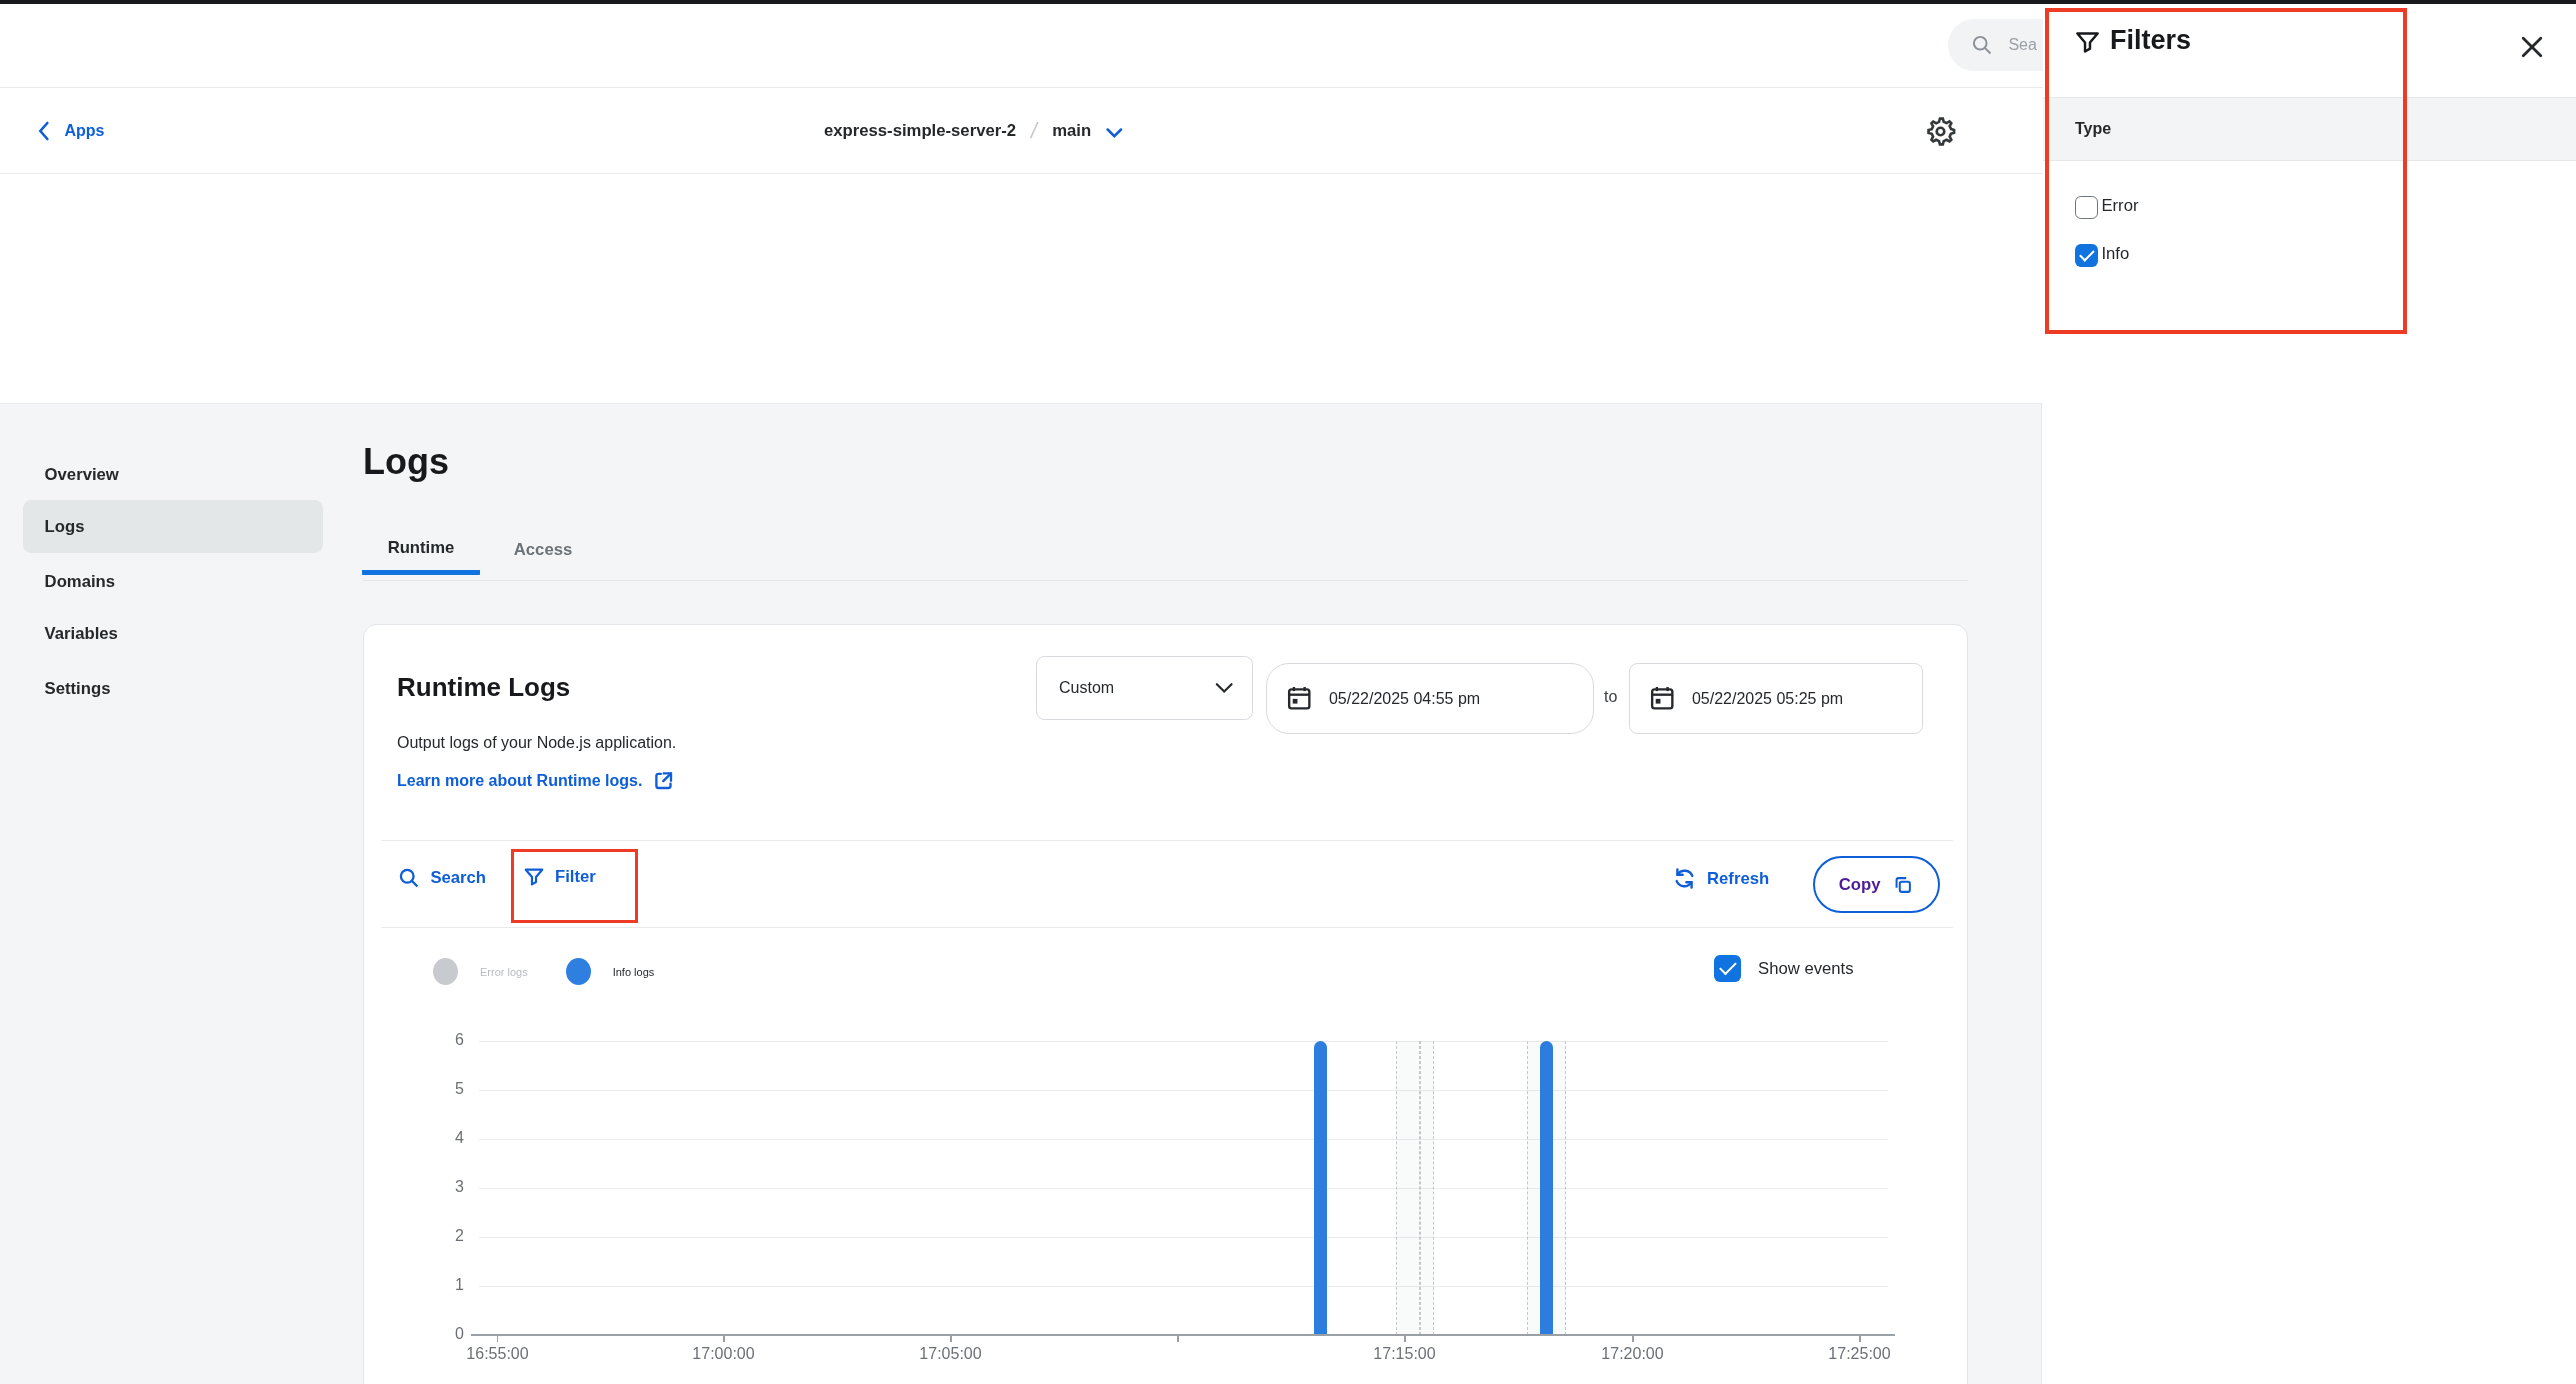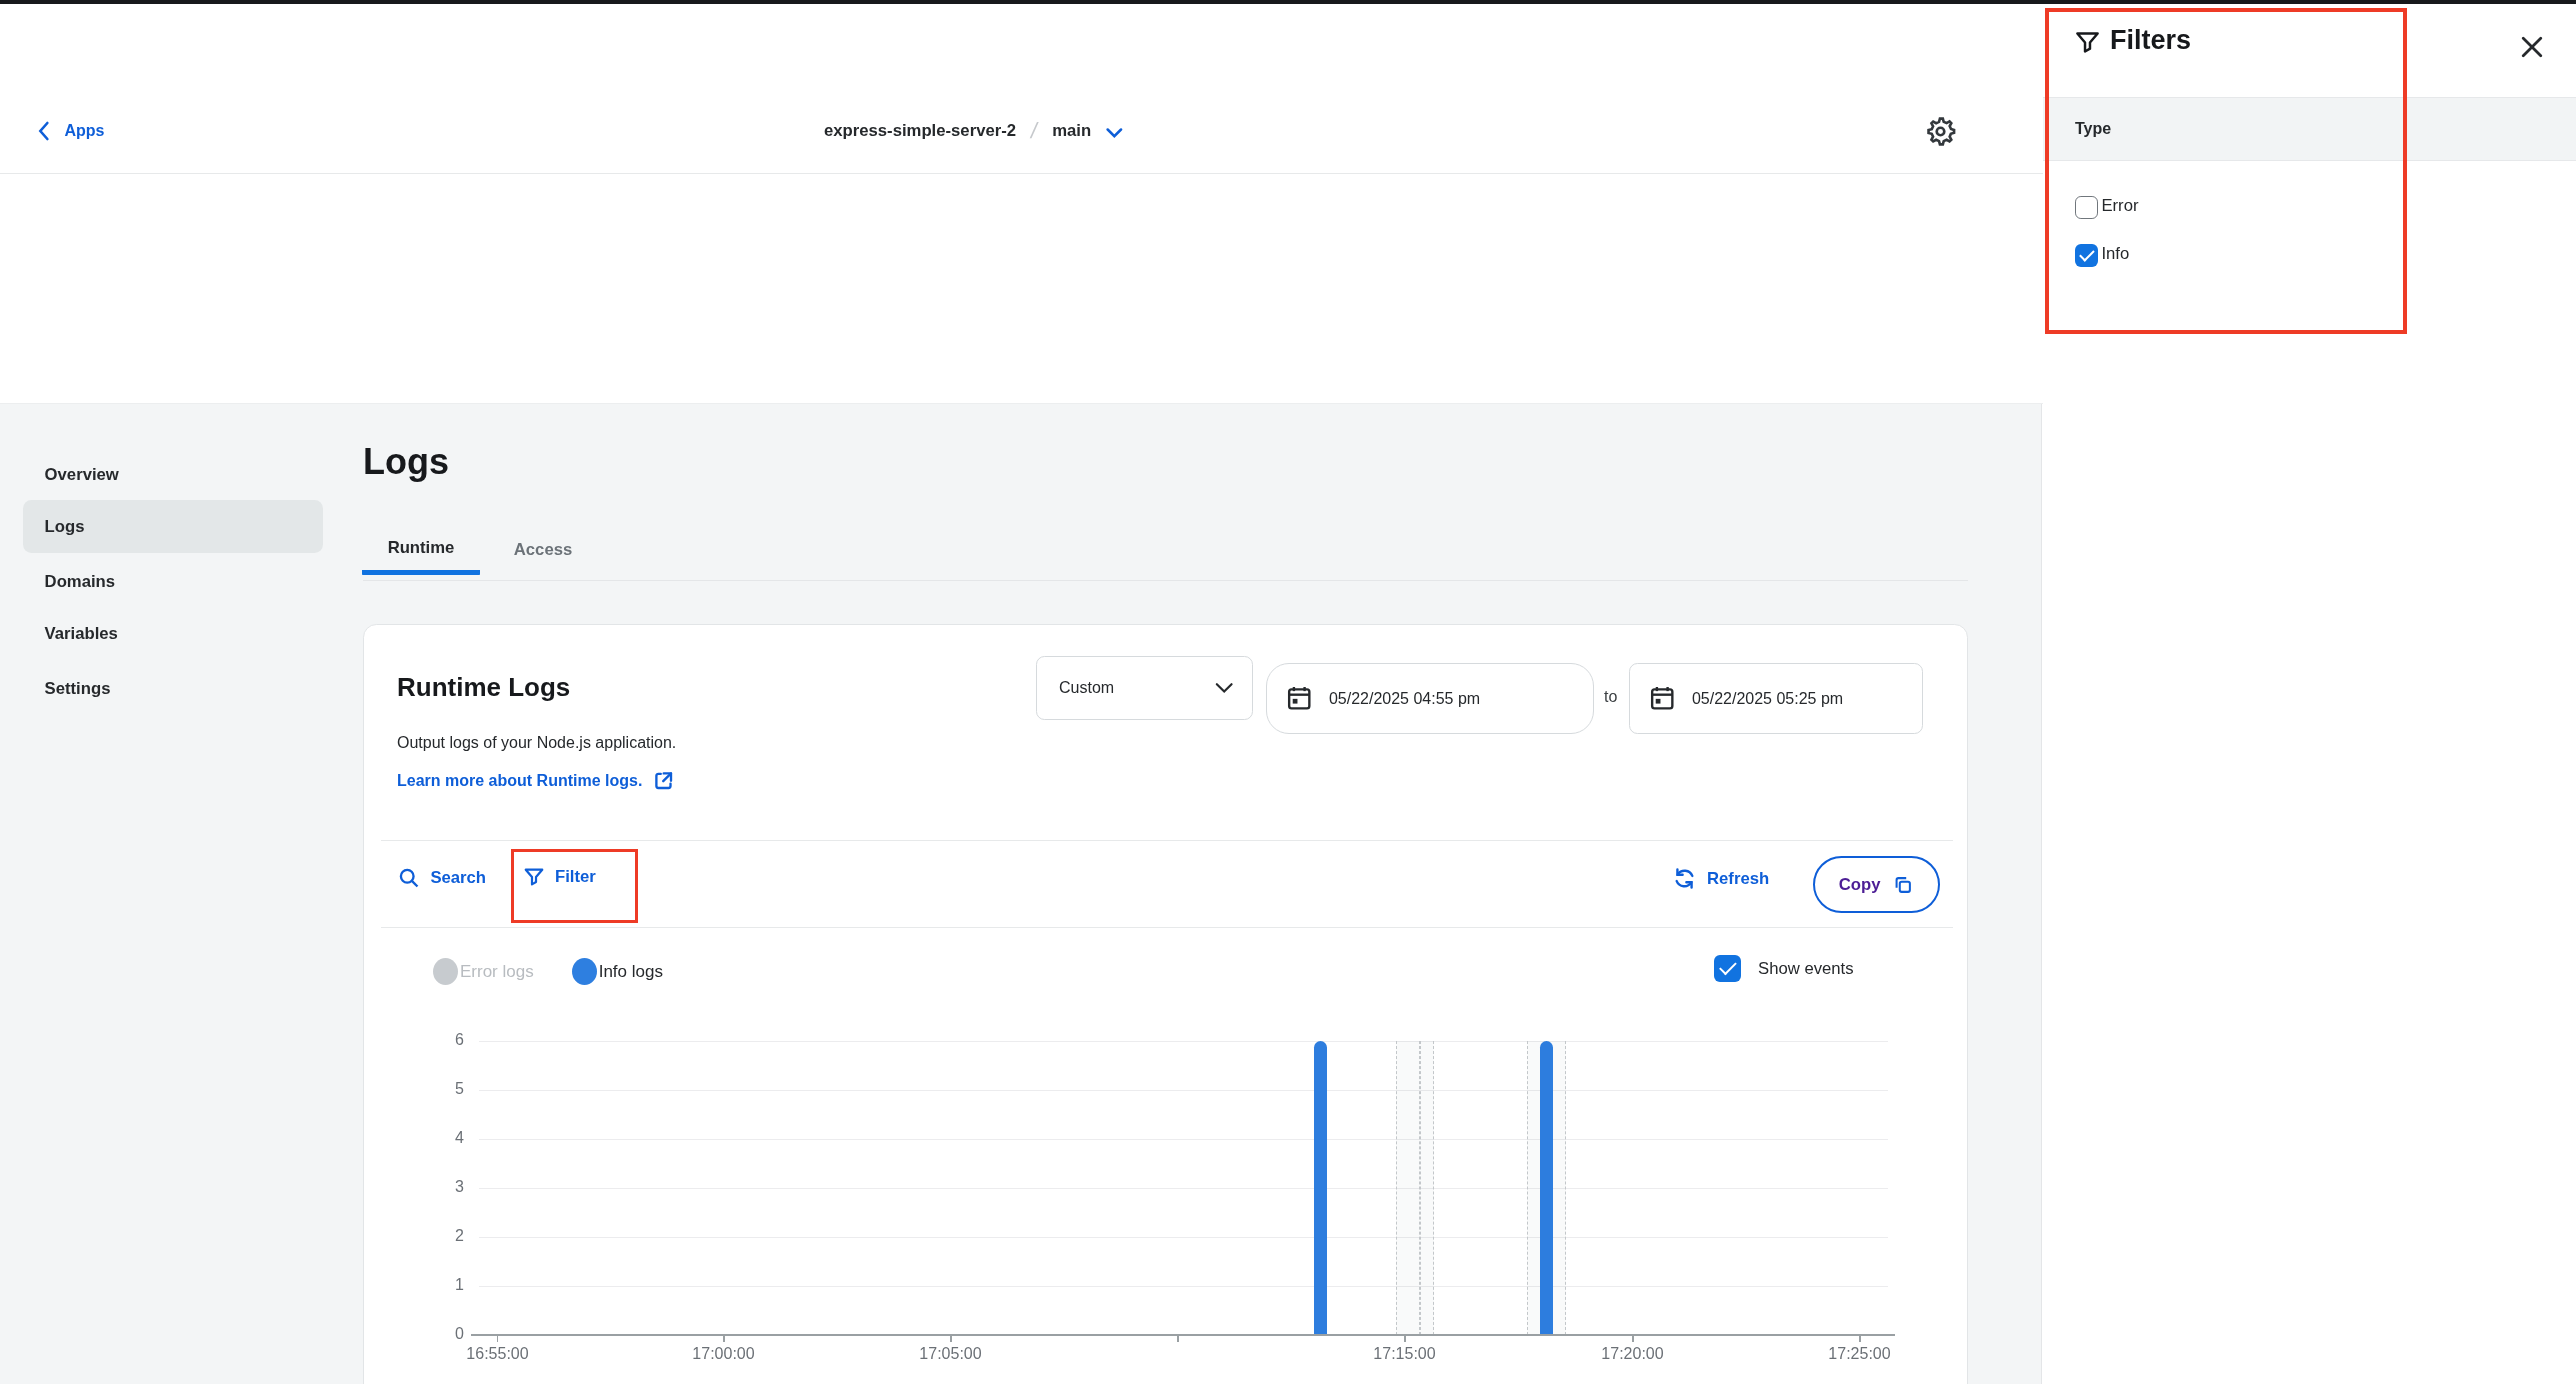--- a/index.html
+++ b/index.html
@@ -67,21 +67,21 @@
   .learn-link span { font-size:16px; font-weight:700; color:#0e5ed8; }
   .hdiv { position:absolute; left:16.7px; width:1572px; height:0.8px; background:#e7e9ea; }
   .toolbar-link { position:absolute; top:241px; display:flex; align-items:center; gap:10px; cursor:pointer; }
   .toolbar-link span { font-size:16.7px; font-weight:700; color:#0e5ed8; }
   .copy-btn { position:absolute; left:1449px; top:231px; width:127px; height:57px; border:2.5px solid #0e5ed8; border-radius:28.5px; display:flex; align-items:center; justify-content:center; gap:11.7px; cursor:pointer; background:#fff; }
   .copy-btn span { font-size:16.7px; font-weight:700; color:#4c1d95; }
   .legend { position:absolute; left:69px; top:333px; display:flex; align-items:center; }
   .legend .dot { width:25px; height:27px; border-radius:50%; }
   .legend .dot.error { background:#c7cbcf; }
   .legend .dot.info { background:#2e7fe0; margin-left:38px; }
-  .legend .lbl { font-size:17px; margin-left:2px; }
+  .legend .lbl { font-size:11px; margin-left:22px; }
   .legend .lbl.error { color:#b8bcc0; }
   .legend .lbl.info { color:#26292c; }
   .show-events { position:absolute; left:1350px; top:330px; display:flex; align-items:center; gap:17px; cursor:pointer; }
   .show-events span.lbl { font-size:16.7px; color:#26292c; }
 
   .checkbox { border-radius:5.9px; position:relative; flex:none; }
   .checkbox.small { width:23.4px; height:23.4px; border:1.7px solid #70767c; background:#fff; }
   .checkbox.big { width:27px; height:27px; }
   .checkbox.checked { background:#1173e0; border:none; }
   .checkbox.checked::after { content:""; position:absolute; left:22%; top:26%; width:50%; height:26%; border-left:2.9px solid #fff; border-bottom:2.9px solid #fff; transform:rotate(-45deg); }
@@ -112,20 +112,31 @@
   .red-box.filter-box { left:511px; top:849px; width:127px; height:74px; border-width:3.3px; }
 
   svg { display:block; }
 </style>
 </head>
 <body>
 
 <div class="screen">
   <div class="top-strip"></div>
 
+  <div class="topbar">
+    <div class="search-pill">
+      <span style="flex:none;">
+        <svg width="23.4" height="23.4" viewBox="0 0 24 24" fill="none" stroke="#8a9096" stroke-width="2">
+            <circle cx="10.5" cy="10.5" r="6.5"></circle>
+            <line x1="15.5" y1="15.5" x2="21" y2="21"></line>
+          </svg>
+      </span>
+      <span>Sea</span>
+    </div>
+  </div>
 
   <div class="subnav">
     <div class="apps-link">
       <span>
         <svg width="16.7" height="20" viewBox="0 0 12 20" fill="none" stroke="#0e5ed8" stroke-width="2.6" stroke-linecap="round">
             <polyline points="9,2 2,10 9,18"></polyline>
           </svg>
       </span>
       <span>Apps</span>
     </div>

